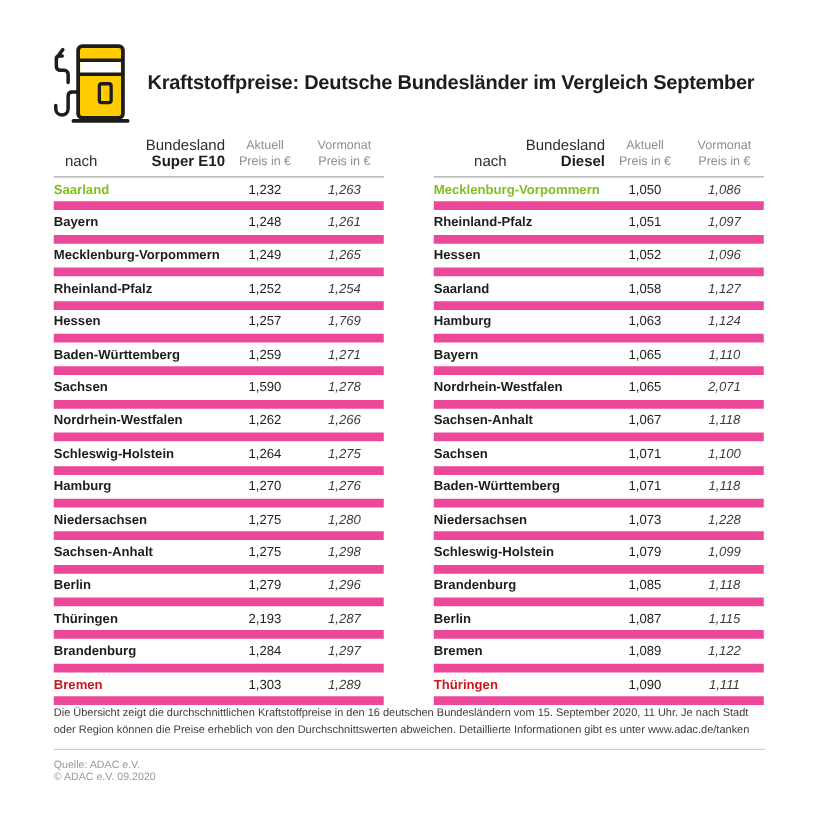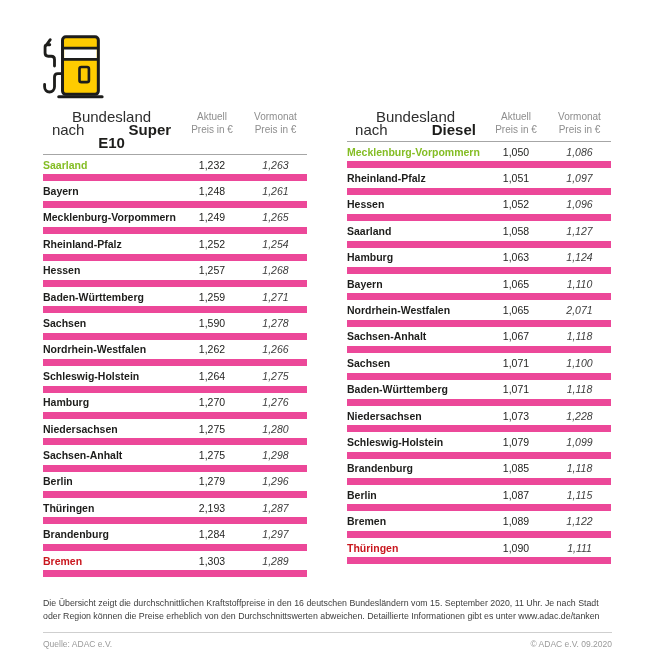--- a/index.html
+++ b/index.html
@@ -9,34 +9,34 @@
     color:#1d1d1b;position:relative;overflow:hidden;
   }
   
   .hdr{display:flex;align-items:center;margin:32px 43px 0 38px;height:70px;}
   .pump{width:66px;height:70px;flex:0 0 auto;}
   .title{font-size:16px;font-weight:700;letter-spacing:-0.2px;margin-left:14px;color:#1d1d1b;}
   
   .tables{display:flex;margin:8px 43px 0 43px;gap:40px;}
   .tbl{width:264px;flex:0 0 auto;}
   .thead{display:flex;align-items:flex-start;padding-bottom:5px;border-bottom:1px solid #a6a6a6;}
-  .thead .h1{width:137px;font-size:15px;line-height:13px;color:#2e2e2e;text-align:center;}
+  .thead .h1{width:137px;font-size:12px;line-height:13px;color:#2e2e2e;text-align:right;}
   .thead .h1 b{color:#1d1d1b;padding-left:40px;}
   .thead .h2,.thead .h3{width:64px;font-size:10px;line-height:13px;color:#8e8e8e;text-align:center;}
   .thead .h3{width:63px;}
   .trow{display:flex;align-items:center;height:26.4px;border-bottom:7px solid #ec4899;box-sizing:border-box;}
   .trow .c1{width:137px;font-size:10.5px;font-weight:700;color:#1d1d1b;text-align:left;}
   .trow .c2{width:64px;font-size:10.5px;font-weight:400;color:#1d1d1b;text-align:center;}
   .trow .c3{width:63px;font-size:10.5px;font-weight:400;color:#3c3c3c;text-align:center;font-style:italic;}
   .trow.hl-green .c1{color:#84bd24;}
   .trow.hl-red .c1{color:#c9171e;}
   
-  .footnote{margin:20px 43px 0 43px;font-size:8.8px;line-height:13px;color:#3c3c3c;max-width:575px;}
+  .footnote{margin:0 43px 0 43px;font-size:8.8px;line-height:13px;color:#3c3c3c;max-width:575px;}
   .rule{margin:9px 43px 0 43px;border-top:1px solid #cfcfcf;}
-  .srcrow{display:flex;justify-content:space-between;margin:6px 43px 0 43px;font-size:8.5px;color:#9a9a9a;}
+  .srcrow{display:flex;justify-content:space-between;margin:6px 43px 0 43px;font-size:8.5px;color:#9a9a9a;flex-direction:column;}
 </style>
 </head>
 <body>
 
 <div class="hdr">
   <svg class="pump" viewBox="0 0 70 74" aria-hidden="true">
 
     <path d="M26,44 h-5 c-2.2,0 -3.5,1.4 -3.5,3.5 v10.5 c0,3.2 -2.3,5.5 -5.3,5.5 c-3,0 -5.2,-2.3 -5.2,-5.5 v-2.5" fill="none" stroke="#1d1d1b" stroke-width="3" stroke-linecap="round"></path>
 
     <path d="M17.5,36 v-7 c0,-2 -1.4,-3.4 -3.4,-3.4 h-3.2 c-2,0 -3.4,-1.4 -3.4,-3.4 v-6.4 c0,-1.4 1,-2.4 2.4,-2.4 h2.6 M7.5,15.5 l5.5,-7.5" fill="none" stroke="#1d1d1b" stroke-width="3" stroke-linecap="round" stroke-linejoin="round"></path>
@@ -44,20 +44,21 @@
     <rect x="26" y="5" width="38" height="61" rx="3.5" fill="#FFCC00" stroke="#1d1d1b" stroke-width="3.2"></rect>
 
     <rect x="27.8" y="17" width="34.4" height="12" fill="#ffffff"></rect>
     <line x1="26" y1="17" x2="64" y2="17" stroke="#1d1d1b" stroke-width="3"></line>
     <line x1="26" y1="29" x2="64" y2="29" stroke="#1d1d1b" stroke-width="3"></line>
 
     <rect x="44" y="37" width="10" height="16" rx="2" fill="#FFCC00" stroke="#1d1d1b" stroke-width="2.8"></rect>
 
     <line x1="22" y1="68.5" x2="68" y2="68.5" stroke="#1d1d1b" stroke-width="3.2" stroke-linecap="round"></line>
   </svg>
+  <div class="title">Kraftstoffpreise: Deutsche Bundesländer im Vergleich September</div>
 </div>
 
 <div class="tables">
 
   <div class="tbl">
     <div class="thead">
       <div class="h1">
         <span>Bundesland</span><br>
         <span>nach</span>
         <b>Super E10</b>
@@ -88,21 +89,21 @@
           <div class="c3">1,265</div>
         </div>
         <div class="trow">
           <div class="c1">Rheinland-Pfalz</div>
           <div class="c2">1,252</div>
           <div class="c3">1,254</div>
         </div>
         <div class="trow">
           <div class="c1">Hessen</div>
           <div class="c2">1,257</div>
-          <div class="c3">1,268</div>
+          <div class="c3">1,769</div>
         </div>
         <div class="trow">
           <div class="c1">Baden-Württemberg</div>
           <div class="c2">1,259</div>
           <div class="c3">1,271</div>
         </div>
         <div class="trow">
           <div class="c1">Sachsen</div>
           <div class="c2">1,590</div>
           <div class="c3">1,278</div>

